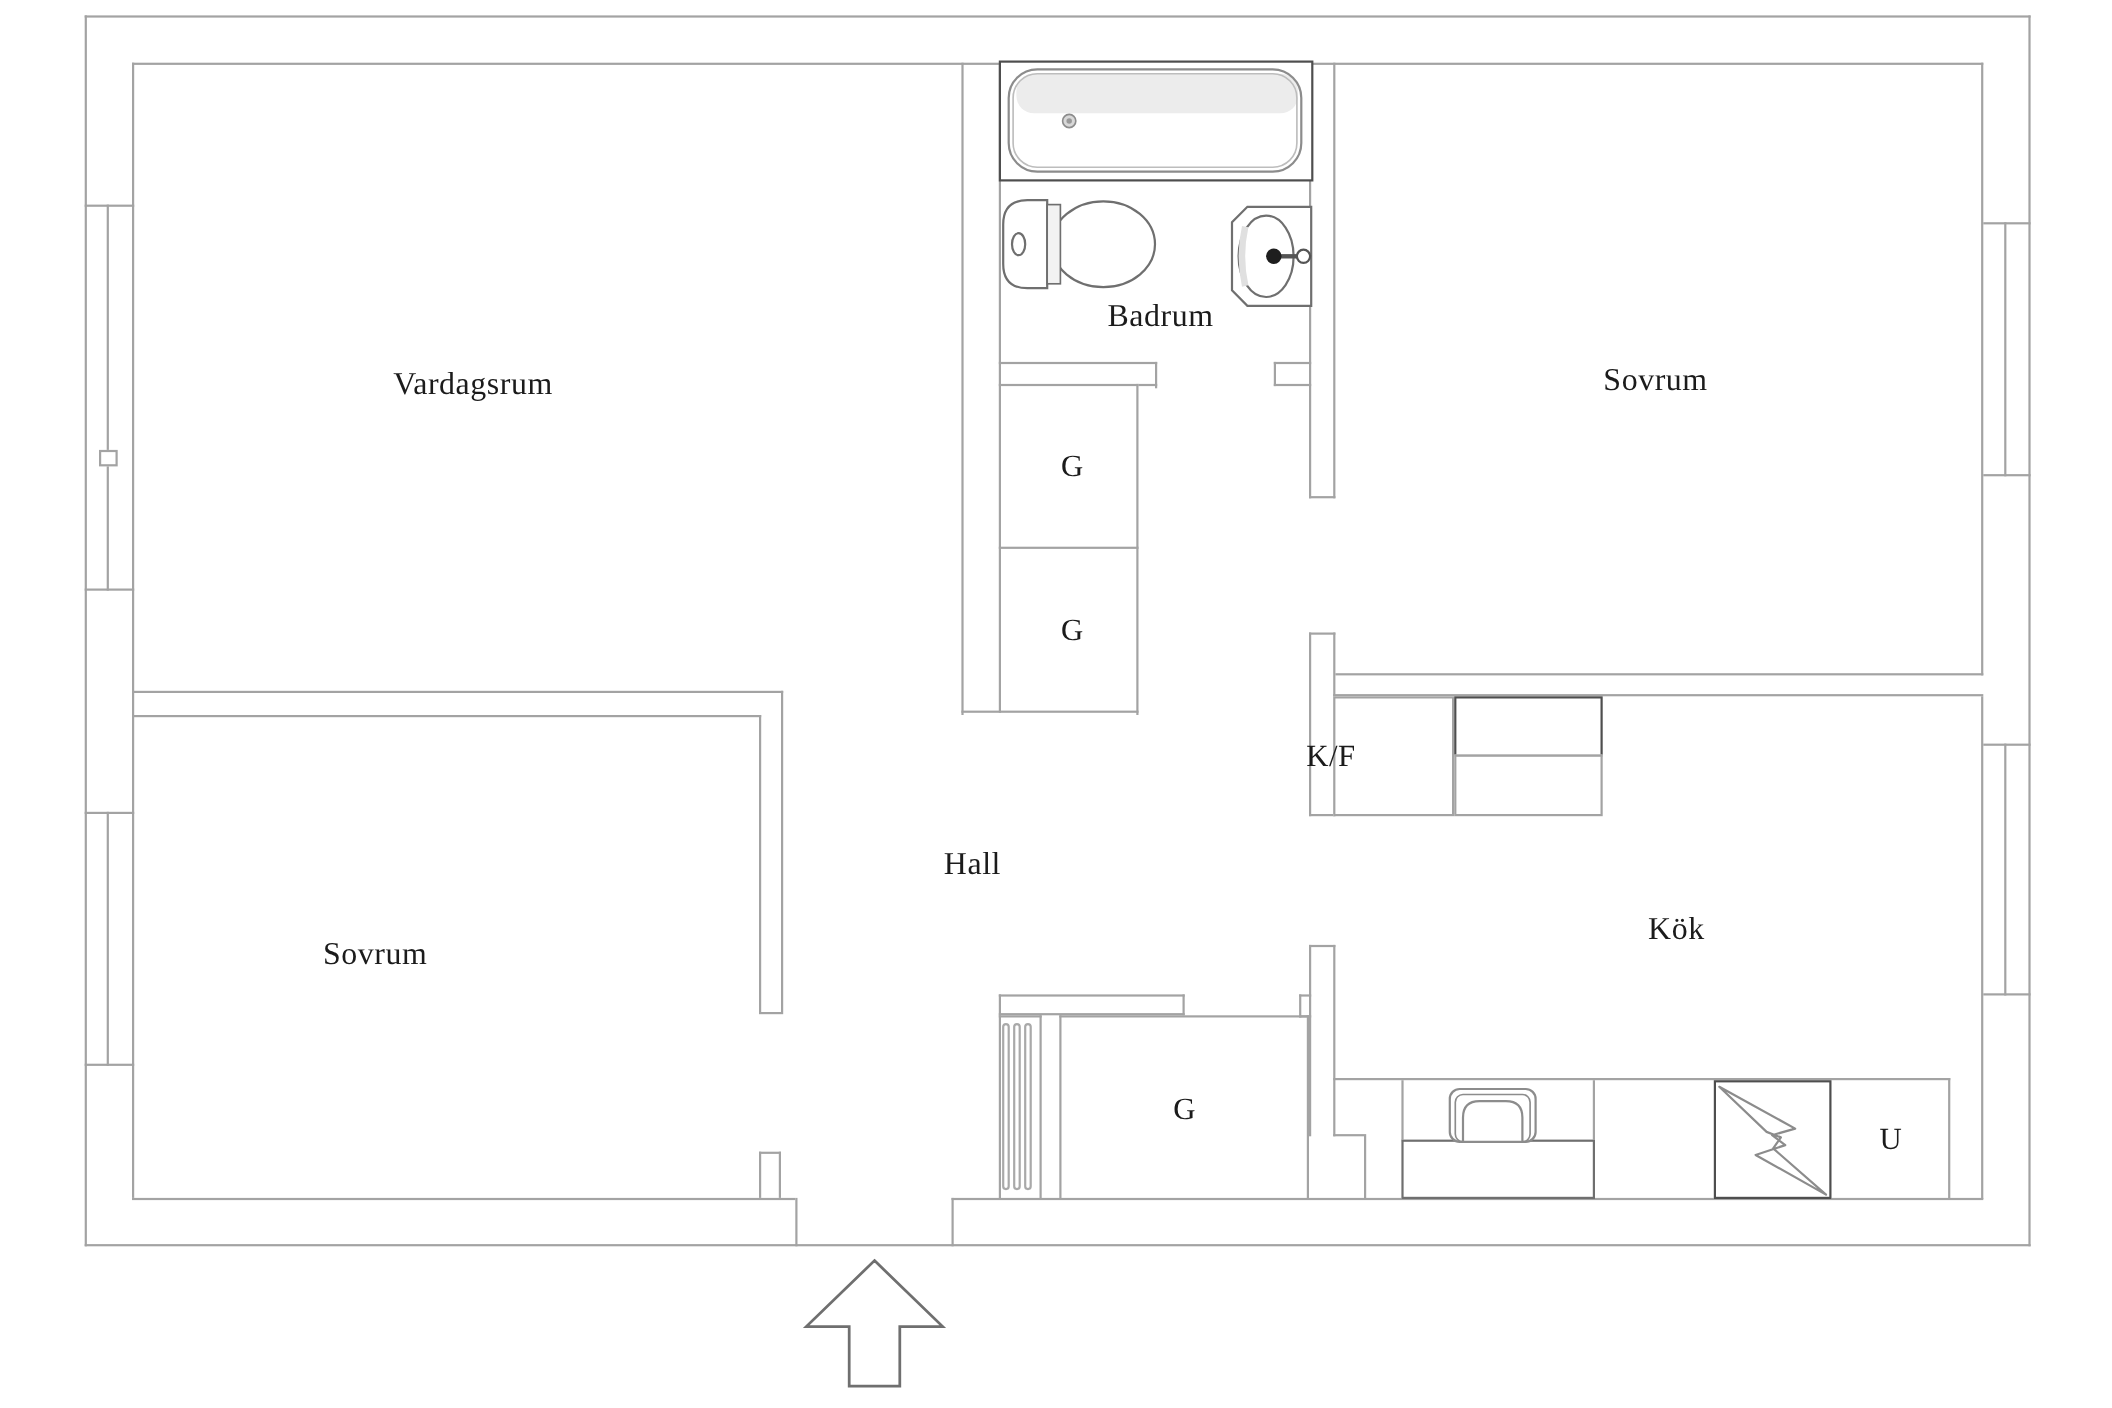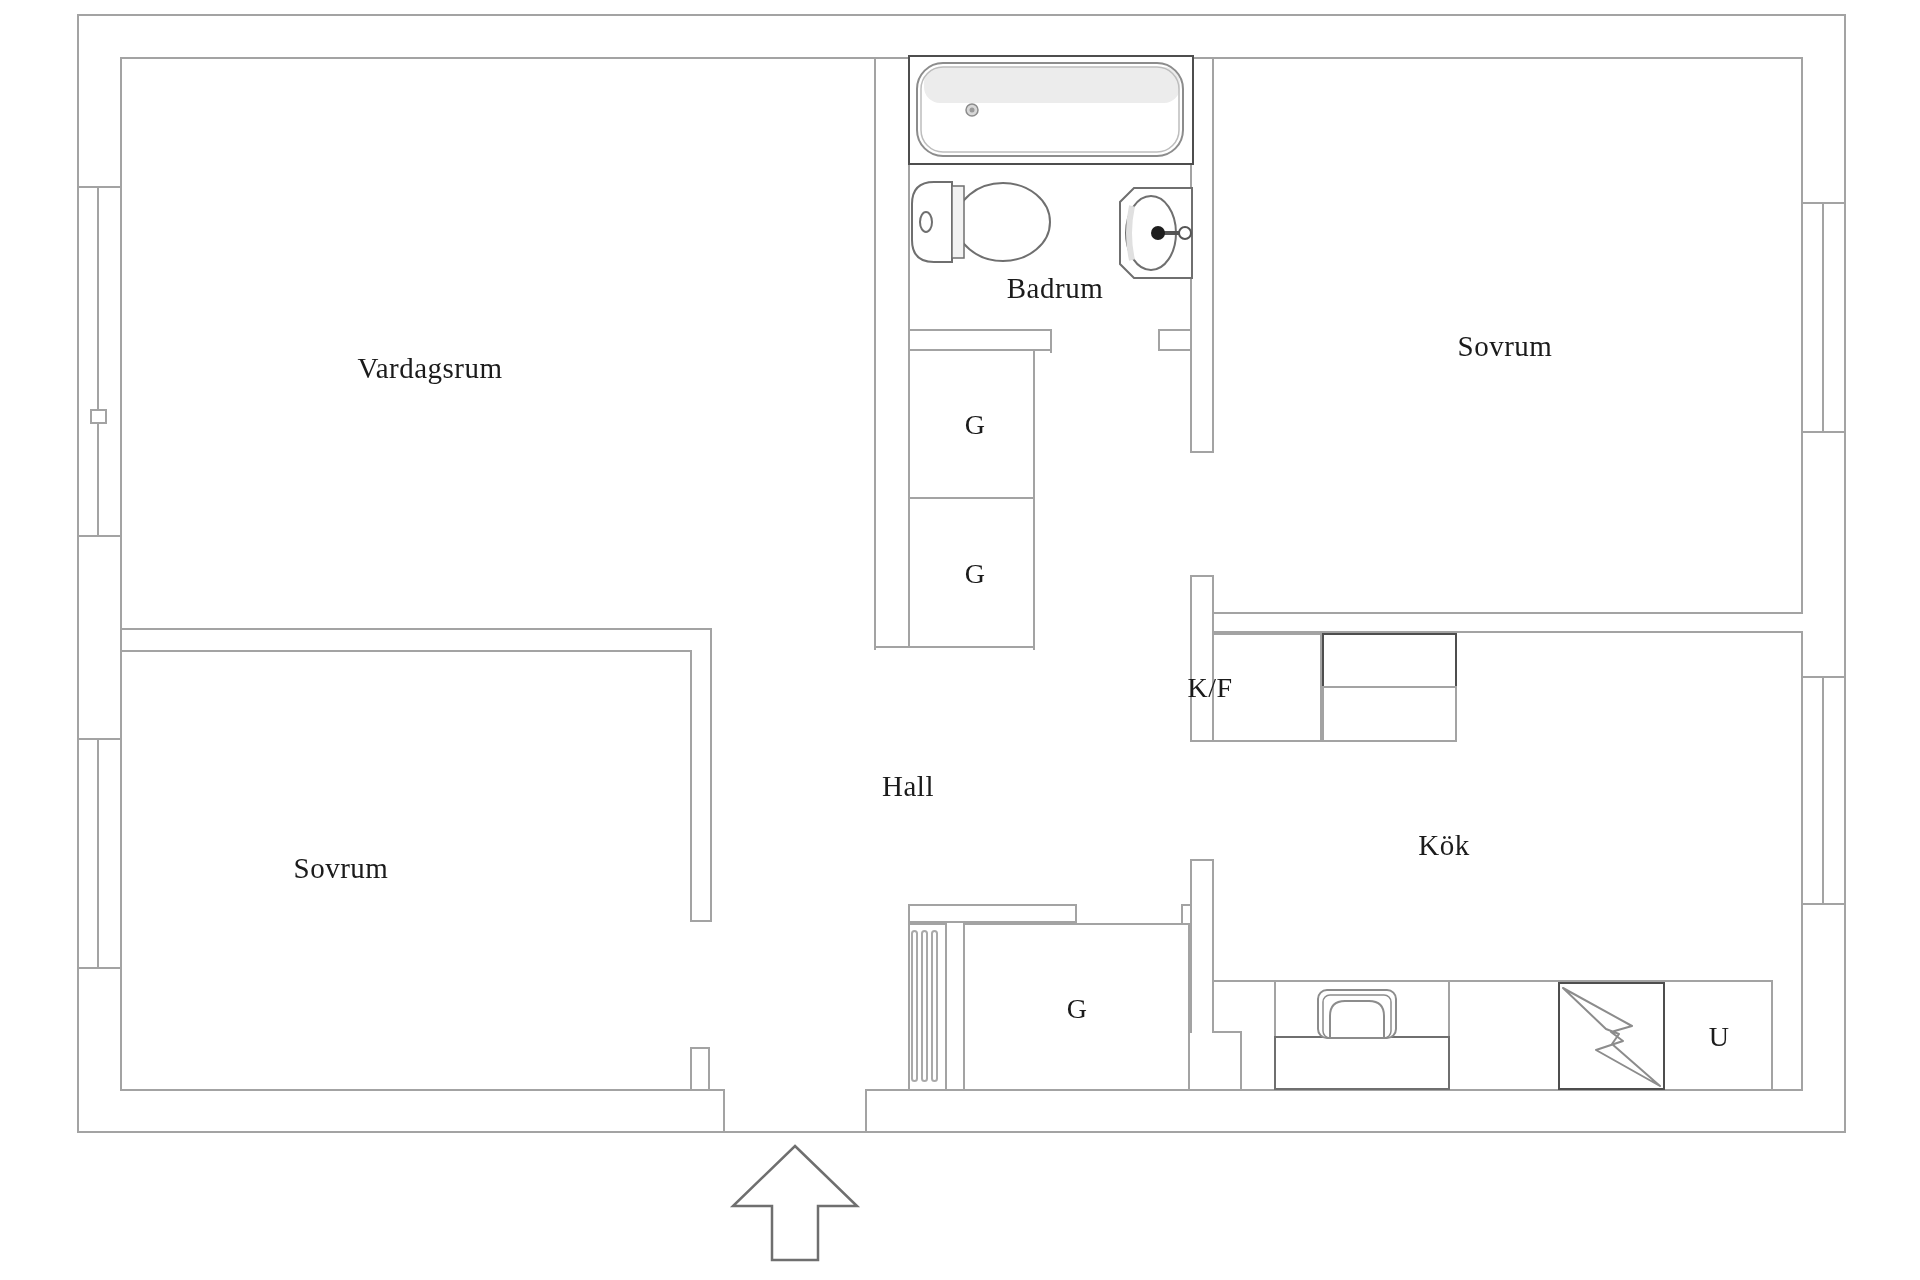--- a/index.html
+++ b/index.html
@@ -154,25 +154,25 @@
     <path d="M14,20 Q8,47 14,74" fill="none" stroke="#e0e0e0" stroke-width="6"></path>
     <line x1="40" y1="47" x2="63" y2="47" stroke="#555555" stroke-width="4"></line>
     <circle cx="40" cy="47" r="7" fill="#1e1e1e"></circle>
     <circle cx="67" cy="47" r="6" fill="#ffffff" stroke="#555555" stroke-width="2"></circle>
   </svg>
 
   <svg style="left:723px;top:1140px" width="144" height="126" viewBox="0 0 144 126">
     <polygon points="72,6 134,66 95,66 95,120 49,120 49,66 10,66" fill="#ffffff" stroke="#6f6f6f" stroke-width="2.5" stroke-linejoin="miter"></polygon>
   </svg>
 
-  <div class="lbl big" style="left:430px;top:368px">Vardagsrum</div>
+  <div class="lbl big" style="left:430px;top:350px">Vardagsrum</div>
   <div class="lbl big" style="left:1055px;top:288px">Badrum</div>
   <div class="lbl big" style="left:1505px;top:346px">Sovrum</div>
   <div class="lbl big" style="left:341px;top:868px">Sovrum</div>
-  <div class="lbl big" style="left:908px;top:786px">Hall</div>
-  <div class="lbl big" style="left:1444px;top:845px">Kök</div>
+  <div class="lbl big" style="left:884px;top:786px">Hall</div>
+  <div class="lbl big" style="left:1524px;top:845px">Kök</div>
   <div class="lbl" style="left:975px;top:425px">G</div>
   <div class="lbl" style="left:975px;top:574px">G</div>
   <div class="lbl" style="left:1077px;top:1009px">G</div>
   <div class="lbl" style="left:1210px;top:688px">K/F</div>
   <div class="lbl" style="left:1719px;top:1037px">U</div>
 
 </div>
 
 </body></html>

